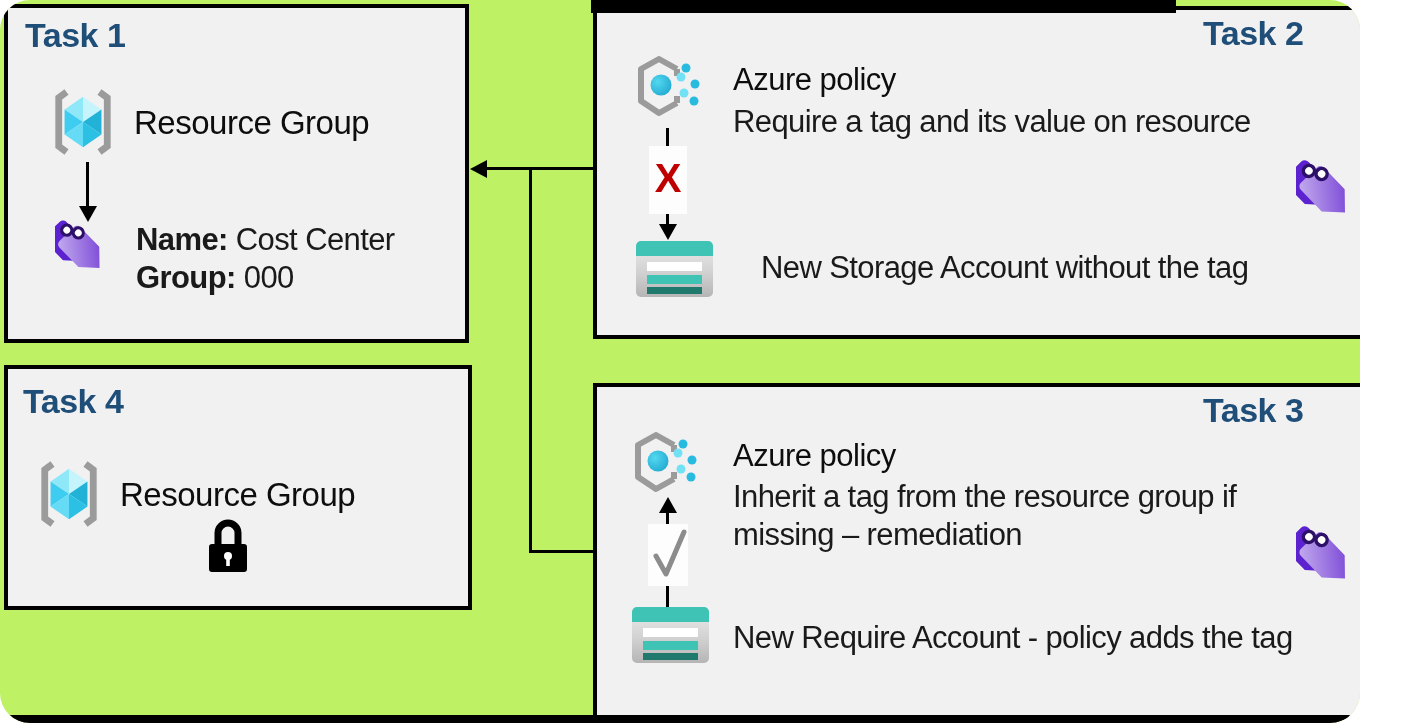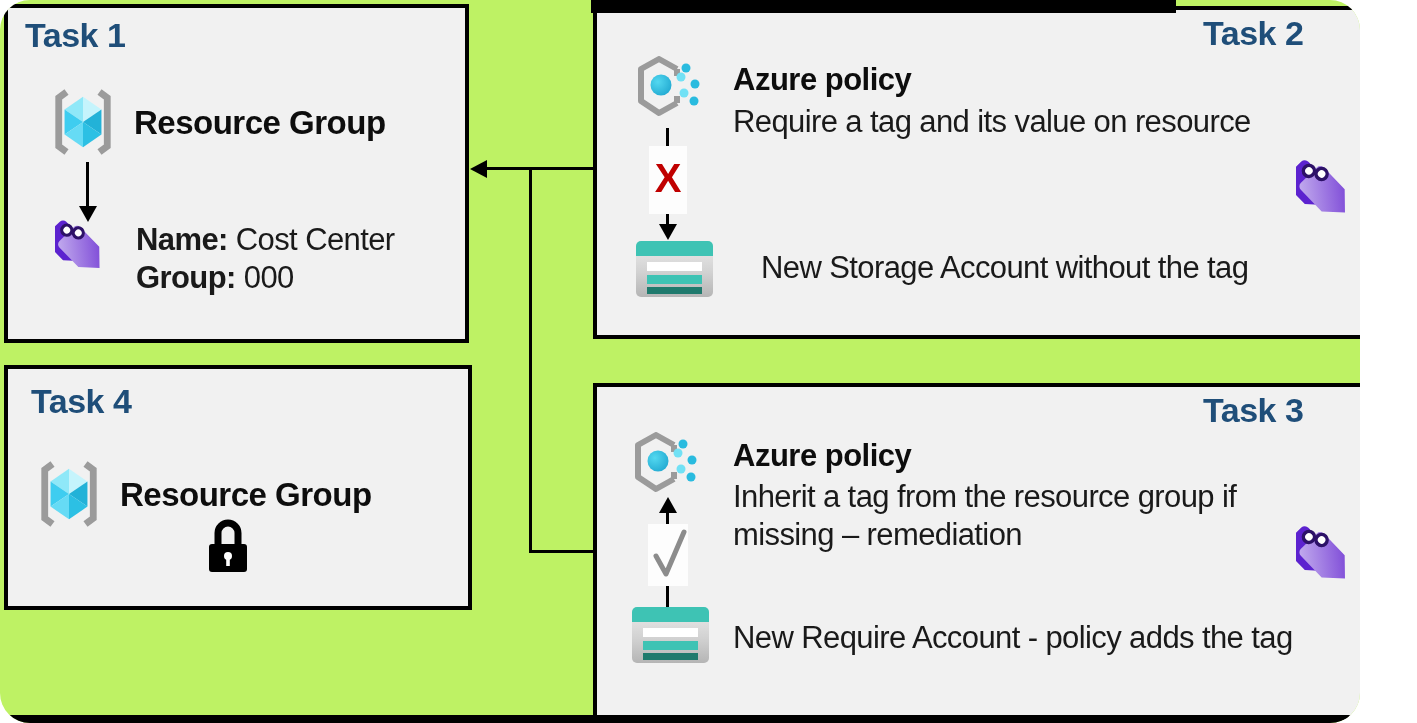--- a/index.html
+++ b/index.html
@@ -8,21 +8,21 @@
     font-family:"Liberation Sans","DejaVu Sans",sans-serif;
     overflow:hidden;
     border-radius:30px;
   }
   .box{
     position:absolute;background:#f1f1f1;border:4px solid #000;box-sizing:border-box;
   }
   .task-title{
     position:absolute;font-size:34px;font-weight:bold;color:#1f4e79;letter-spacing:-0.5px;white-space:nowrap;
   }
-  .h1-label{position:absolute;font-size:33px;font-weight:bold;color:#0d0d0d;letter-spacing:-0.5px;white-space:nowrap;}
+  .h1-label{position:absolute;font-size:33px;font-weight:normal;color:#0d0d0d;letter-spacing:-0.5px;white-space:nowrap;}
   .body-text{position:absolute;font-size:31px;color:#1a1a1a;letter-spacing:-0.6px;white-space:nowrap;}
   .body-text b{letter-spacing:-0.6px;}
   .bar{position:absolute;background:#000;}
   .line{position:absolute;background:#000;}
   .arrowhead-down{position:absolute;width:0;height:0;border-left:9px solid transparent;border-right:9px solid transparent;border-top:16px solid #000;}
   .arrowhead-up{position:absolute;width:0;height:0;border-left:9px solid transparent;border-right:9px solid transparent;border-bottom:16px solid #000;}
   .arrowhead-left{position:absolute;width:0;height:0;border-top:9px solid transparent;border-bottom:9px solid transparent;border-right:17px solid #000;}
   .mask-rect{position:absolute;background:#fdfdfd;}
   .deny-x{
     position:absolute;font-size:40px;font-weight:bold;color:#c00000;text-align:center;
@@ -128,21 +128,21 @@
   <div class="body-text" style="left:136px;top:222px;">
     <b>Name:</b>
     <span>Cost Center</span>
   </div>
   <div class="body-text" style="left:136px;top:260px;">
     <b>Group:</b>
     <span>000</span>
   </div>
 
   <div class="box" style="left:4px;top:365px;width:468px;height:245px;"></div>
-  <div class="task-title" style="left:31px;top:382px;">Task 4</div>
+  <div class="task-title" style="left:23px;top:382px;">Task 4</div>
 
   <svg class="icon" style="left:36px;top:458px;" width="66" height="72">
       <use href="#sym-resource-group"></use>
     </svg>
   <div class="h1-label" style="left:120px;top:476px;">Resource Group</div>
   <svg class="icon" style="left:206px;top:518px;" width="44" height="56">
       <use href="#sym-lock"></use>
     </svg>
 
   <div class="box" style="left:593px;top:6px;width:821px;height:333px;"></div>

